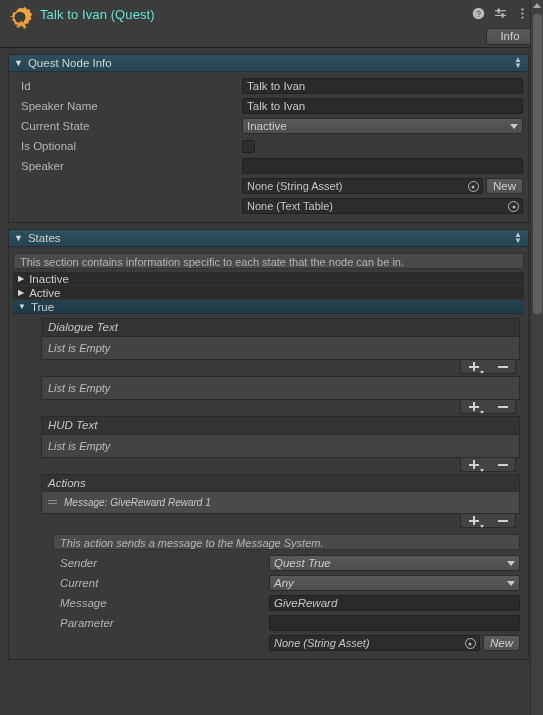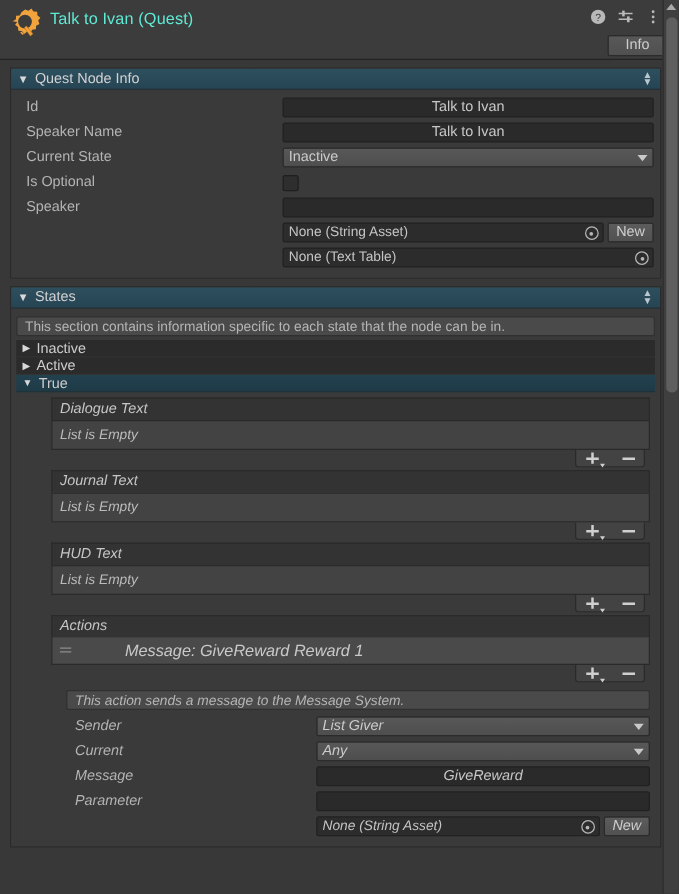--- a/index.html
+++ b/index.html
@@ -62,33 +62,33 @@
     position:relative;
   }
   .foldout .tri{ margin-right:5px; font-size:9px; color:#d8d8d8; line-height:1; }
   .foldout .updown{
     position:absolute; right:6px; top:2px;
     font-size:8px; line-height:6px; color:#b9c7cf; text-align:center;
   }
   .panel-body{ padding:4px 5px 6px 5px; background:#3a3a3a; }
 
   
-  .row{ display:flex; align-items:center; height:20px; }
+  .row{ display:flex; align-items:center; height:20px;gap:16px; }
   .lbl{ width:212px; flex:0 0 212px; color:#b4b4b4; padding-left:7px; font-size:11.5px; }
   .field{ flex:1; height:16px; display:flex; align-items:center; }
 
   .textfield{
     width:100%; height:16px;
     background:#2a2a2a;
     border:1px solid #212121;
     border-radius:2px;
     color:#c8c8c8;
     padding:0 4px; line-height:14px;
     font-size:11.5px;
-    overflow:hidden; white-space:nowrap;text-align:center;
+    overflow:hidden; white-space:nowrap;
   }
   .emptyfield{ color:#2a2a2a; }
   .dropdown{
     width:100%; height:16px;
     background:linear-gradient(#585858,#4e4e4e);
     border:1px solid #2b2b2b;
     border-radius:2px;
     color:#cbcbcb;
     padding:0 4px; line-height:14px;
     font-size:11.5px;
@@ -184,21 +184,21 @@
     color:#bcbcbc; font-size:11px;
     padding:4px 6px; line-height:14px;
   }
   .list-item{
     height:22px;
     background:#4a4a4a;
     border:1px solid #2a2a2a;
     border-top:none;
     display:flex; align-items:center;
     padding-left:6px;
-    color:#c9c9c9; font-size:13px;gap:36px;
+    color:#c9c9c9; font-size:10px;
   }
   .grip{
     width:9px;height:7px;
     margin-right:7px;
     display:inline-block;
     position:relative;
   }
   .grip::before,.grip::after{
     content:""; position:absolute; left:0; width:9px; height:1px; background:#8d8d8d;
   }
@@ -393,21 +393,20 @@
             <div class="pm-group">
               <span class="plus">
                   <i class="mini"></i>
                 </span>
               <span class="minus"></span>
             </div>
           </div>
         </div>
 
         <div class="listbox">
-          <div class="list-header">Journal Text</div>
           <div class="list-body">List is Empty</div>
           <div class="list-footer">
             <div class="pm-group">
               <span class="plus">
                   <i class="mini"></i>
                 </span>
               <span class="minus"></span>
             </div>
           </div>
         </div>
@@ -441,21 +440,21 @@
           </div>
         </div>
 
         <div class="action-detail">
           <div class="helpbox">This action sends a message to the Message System.</div>
 
           <div class="row">
             <div class="lbl">Sender</div>
             <div class="field">
               <div class="dropdown">
-                <span>List Giver</span>
+                <span>Quest True</span>
                 <span class="caret"></span>
               </div>
             </div>
           </div>
 
           <div class="row">
             <div class="lbl">Current</div>
             <div class="field">
               <div class="dropdown">
                 <span>Any</span>

